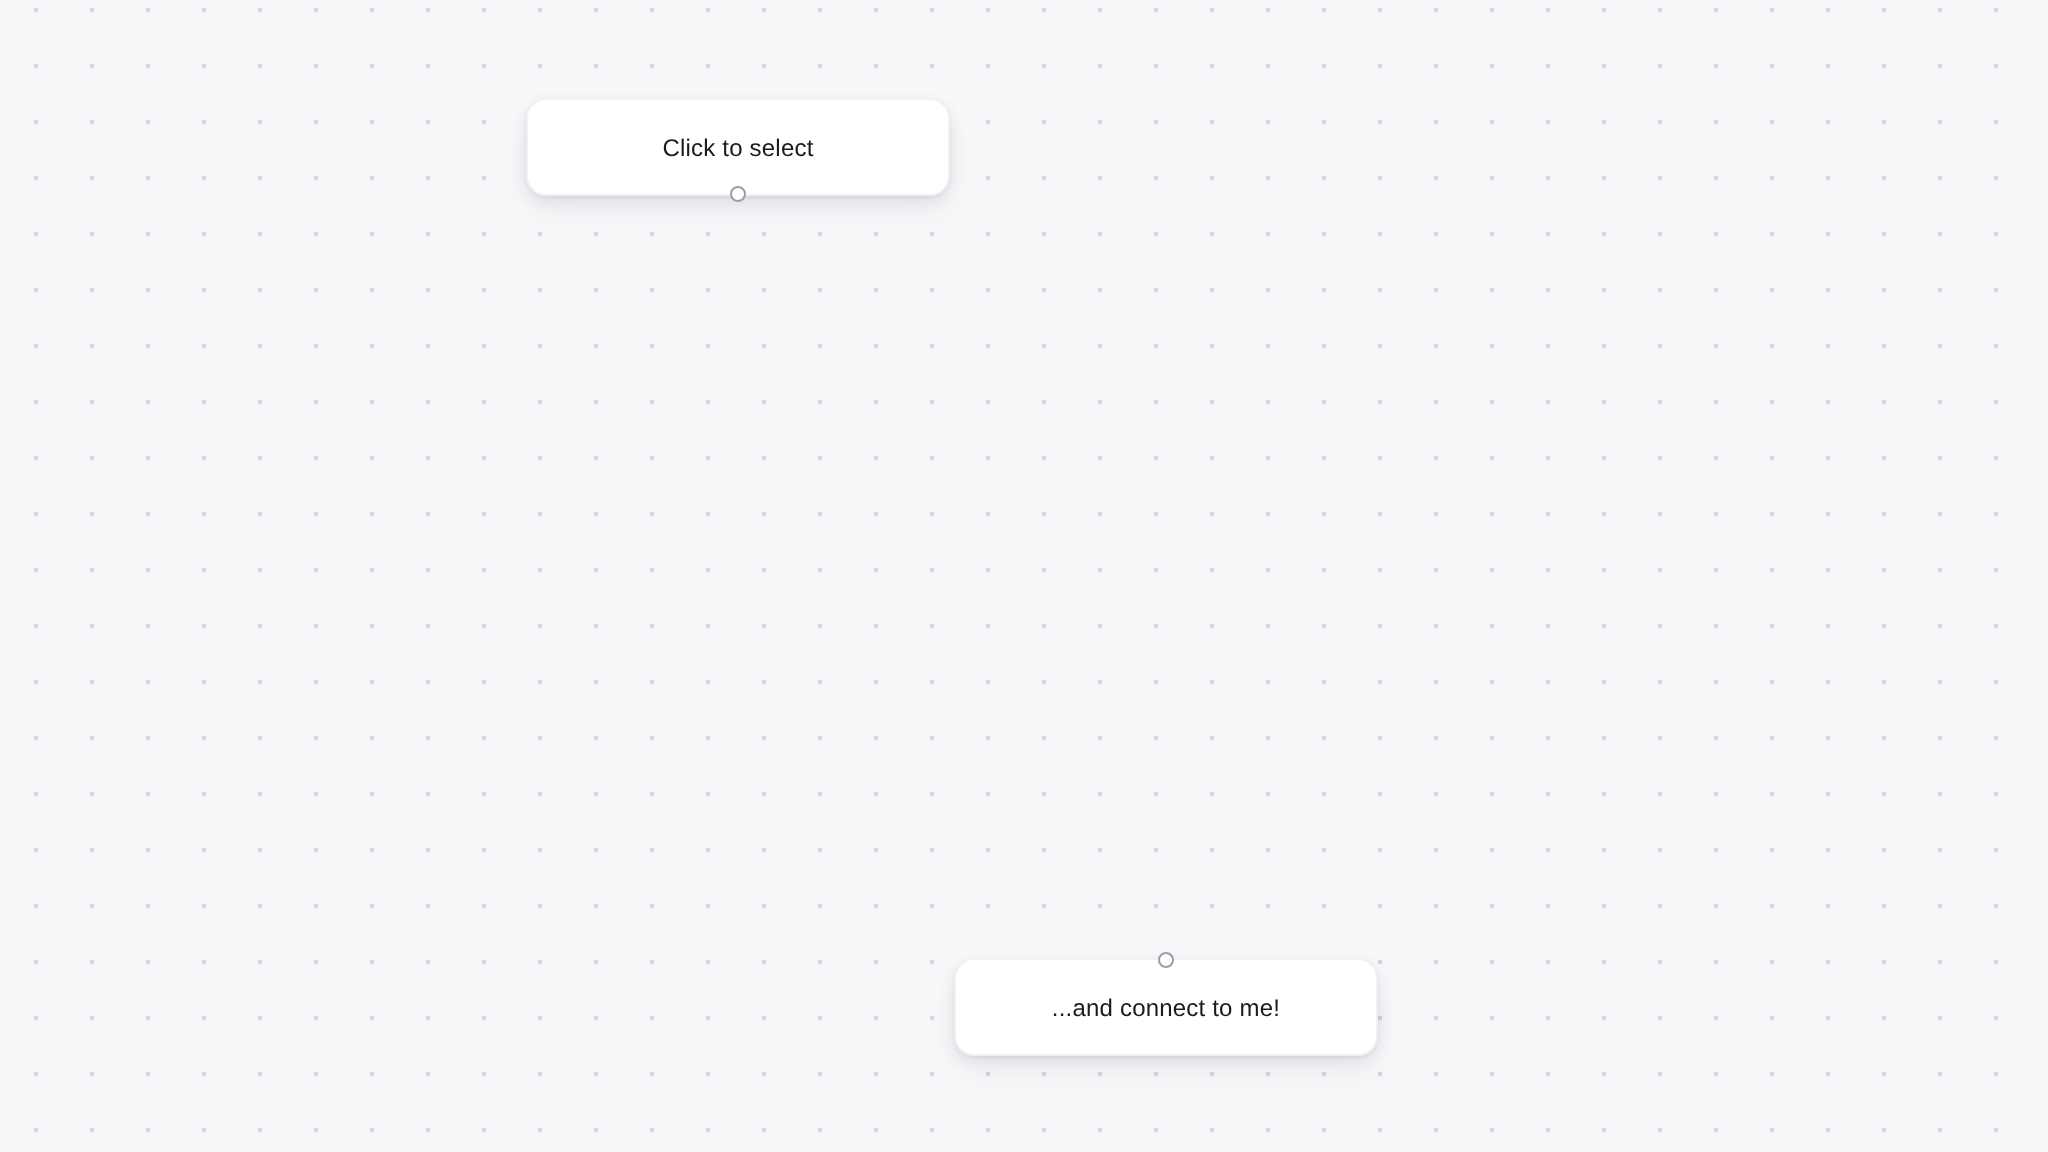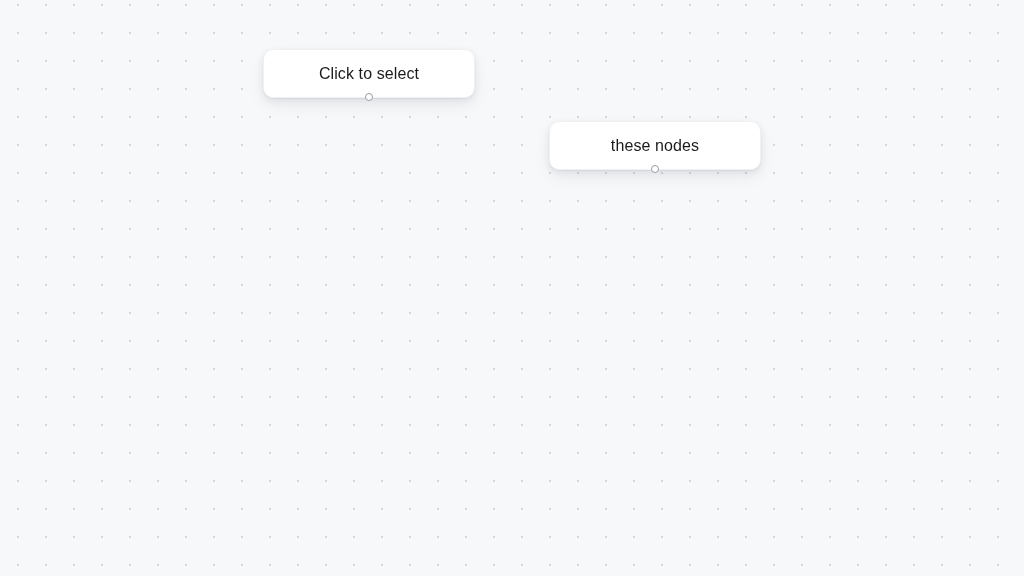--- a/index.html
+++ b/index.html
@@ -37,21 +37,21 @@
       0 3px 8px rgba(17, 24, 39, 0.065),
       0 8px 18px rgba(17, 24, 39, 0.05);
     display: flex;
     align-items: center;
     justify-content: center;
     cursor: grab;
     user-select: none;
   }
 
   .node-label {
-    font-size: 16px;
+    font-size: 12px;
     line-height: 1;
     color: #1b1b1d;
     letter-spacing: 0.1px;
     white-space: nowrap;
     text-align: center;
     padding: 0 10px;
   }
 
   .handle {
     position: absolute;
@@ -74,17 +74,17 @@
   }
 </style>
 </head>
 <body>
 
 <div id="canvas" style="width: 1024px; height: 576px; background-color: rgb(247, 248, 250); background-size: 28px 28px;">
     <div class="node" style="left: 263px; top: 49px; width: 212px; height: 49px;">
       <div class="node-label">Click to select</div>
       <div class="handle bottom"></div>
     </div>
-    <div class="node" style="left: 549px; top: 121px; width: 212px; height: 49px;">
-      <div class="node-label">these nodes</div>
-      <div class="handle bottom"></div>
+    <div class="node" style="left: 477px; top: 479px; width: 212px; height: 49px;">
+      <div class="node-label">...and connect to me!</div>
+      <div class="handle top"></div>
     </div>
   </div>
 
 </body></html>

